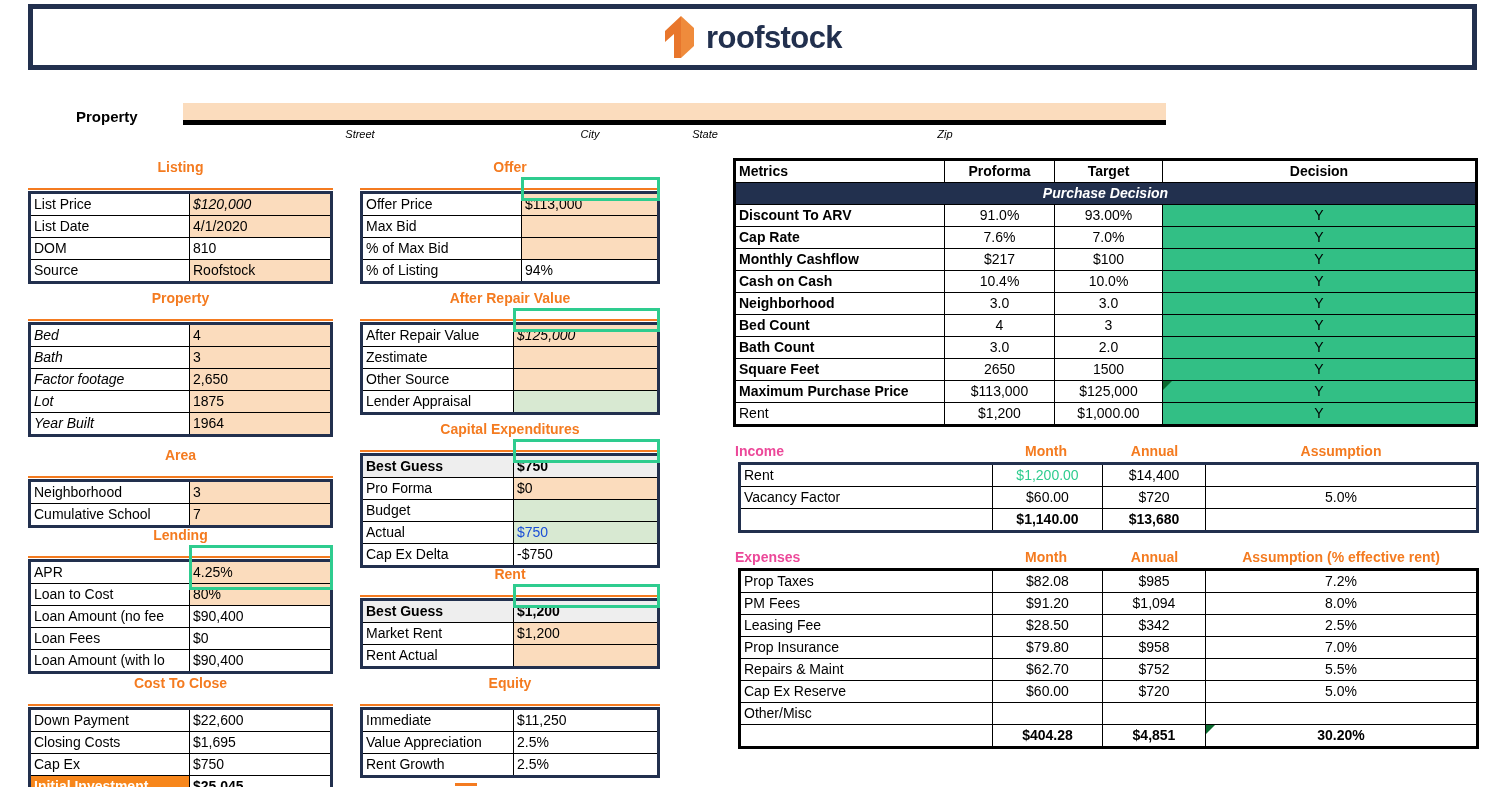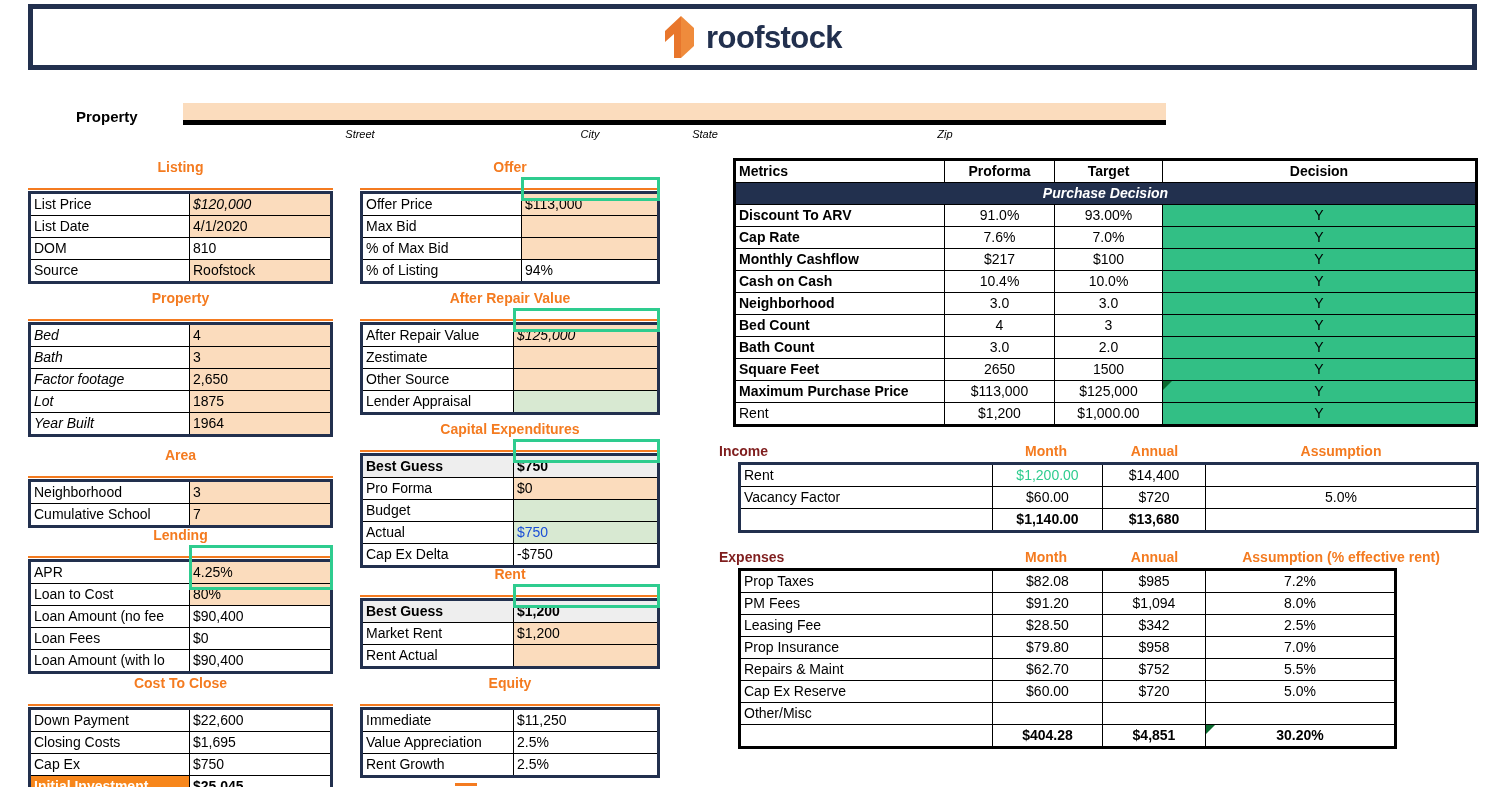--- a/index.html
+++ b/index.html
@@ -79,21 +79,21 @@
   .pd-num{text-align:center;background:#fff;}
   .pd-dec{background:#32bf85;text-align:center;position:relative;}
   .cmt::after{
     content:"";position:absolute;left:0;top:0;
     border-top:9px solid #0a6b2f;border-right:9px solid transparent;
   }
 
   
   .fin{position:absolute;}
   .fin-head{position:relative;height:19px;}
-  .fin-head .ttl{position:absolute;left:0;top:0;font-size:14px;font-weight:bold;color:#7f1d1d;}
+  .fin-head .ttl{position:absolute;left:16px;top:0;font-size:14px;font-weight:bold;color:#ec4899;}
   .fin-head .ch{position:absolute;top:0;font-size:14px;font-weight:bold;color:#f47b20;text-align:center;}
   table.fin-t{border-collapse:collapse;table-layout:fixed;border:3px solid #22304e;}
   table.fin-t td{border:1px solid #000;height:21px;font-size:14px;line-height:21px;padding:0 3px;white-space:nowrap;background:#fff;}
   td.fin-lbl{text-align:left;}
   td.fin-num{text-align:center;}
   td.fin-num.gr{color:#2ecc8f;}
   td.fin-asm{text-align:center;background:#fbdcbd;}
   td.fin-asm.empty{background:#ffffff;}
   td.tot-lbl{background:#f7861b;color:#fff;font-weight:bold;}
   td.tot-num{font-weight:bold;}
@@ -524,21 +524,21 @@
     </table>
   </div>
 
   <div class="fin" style="left:719px;top:549px;width:760px;">
     <div class="fin-head">
       <span class="ttl">Expenses</span>
       <span class="ch" style="left:272px;width:110px;">Month</span>
       <span class="ch" style="left:384px;width:103px;">Annual</span>
       <span class="ch" style="left:489px;width:266px;">Assumption (% effective rent)</span>
     </div>
-    <table class="fin-t" style="margin-left:19px;width:659px;border:3px solid #000;">
+    <table class="fin-t" style="margin-left:19px;width:741px;border:3px solid #000;">
       <colgroup>
           <col style="width:253px">
           <col style="width:110px">
           <col style="width:103px">
           <col>
         </colgroup>
       <tbody>
         <tr>
             <td class="fin-lbl">Prop Taxes</td>
             <td class="fin-num">$82.08</td>

